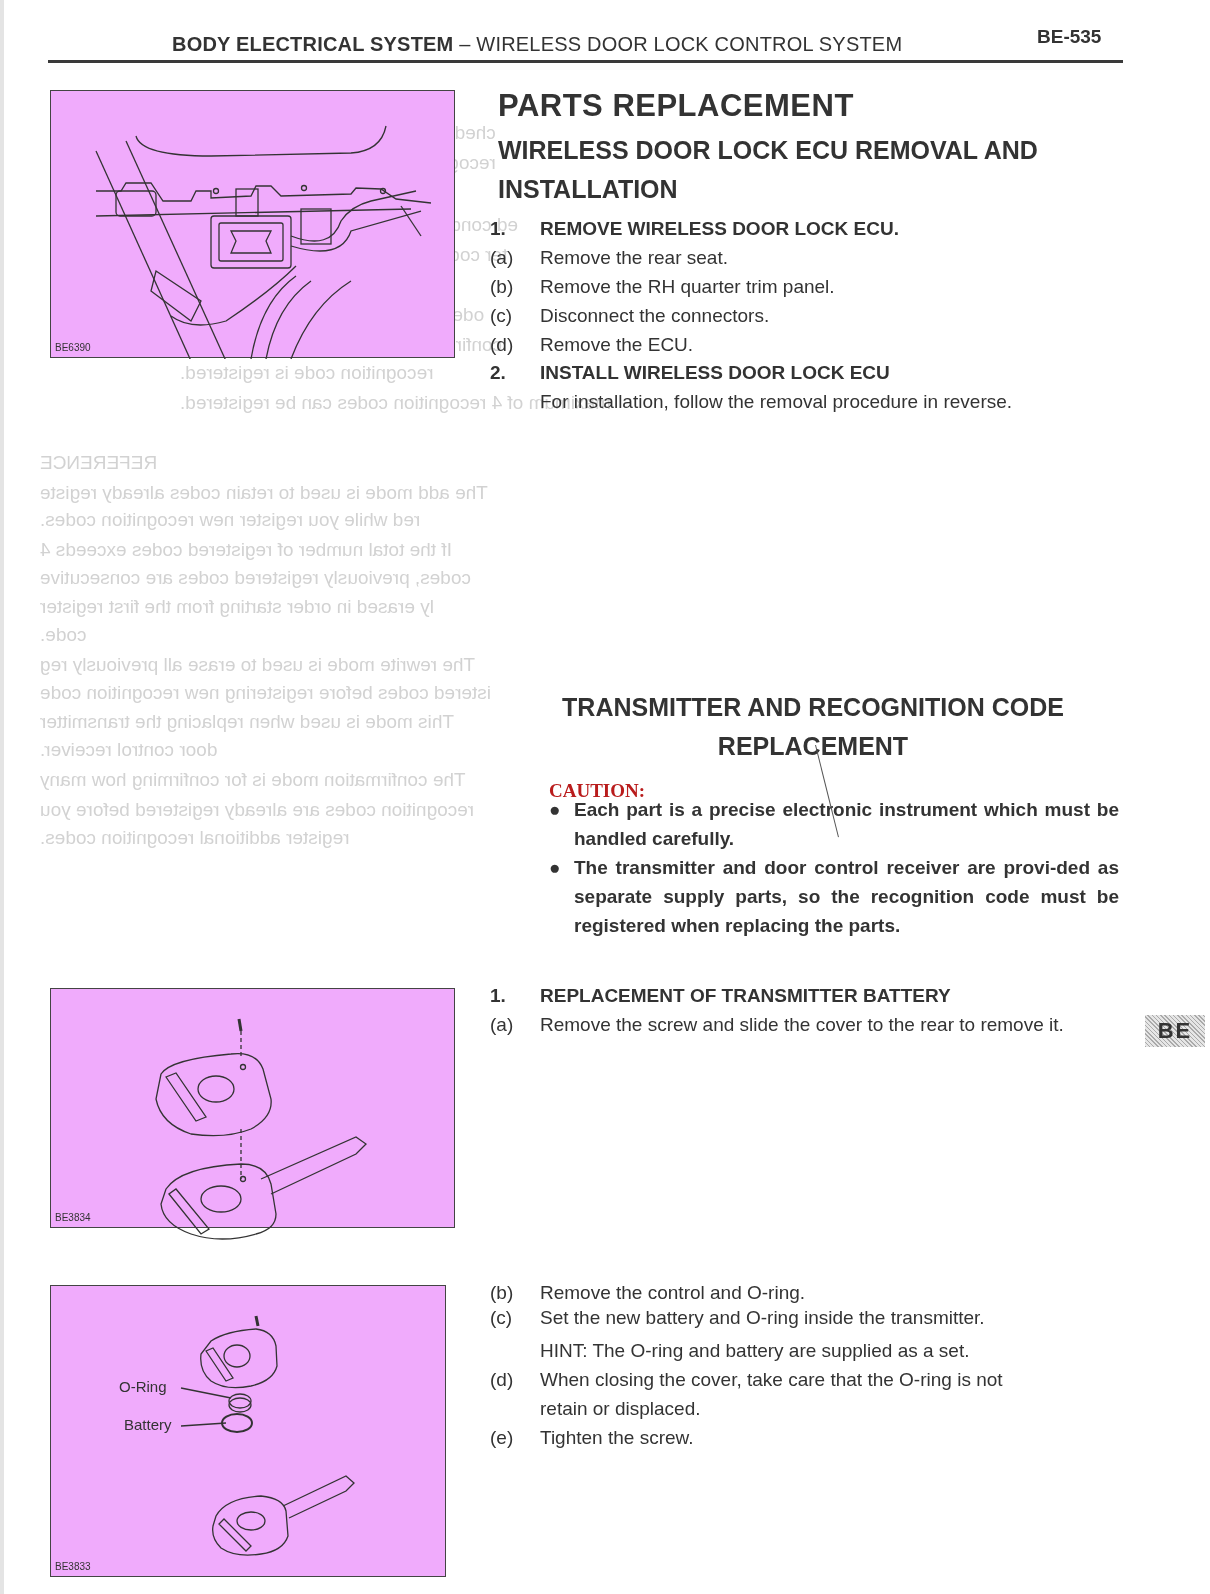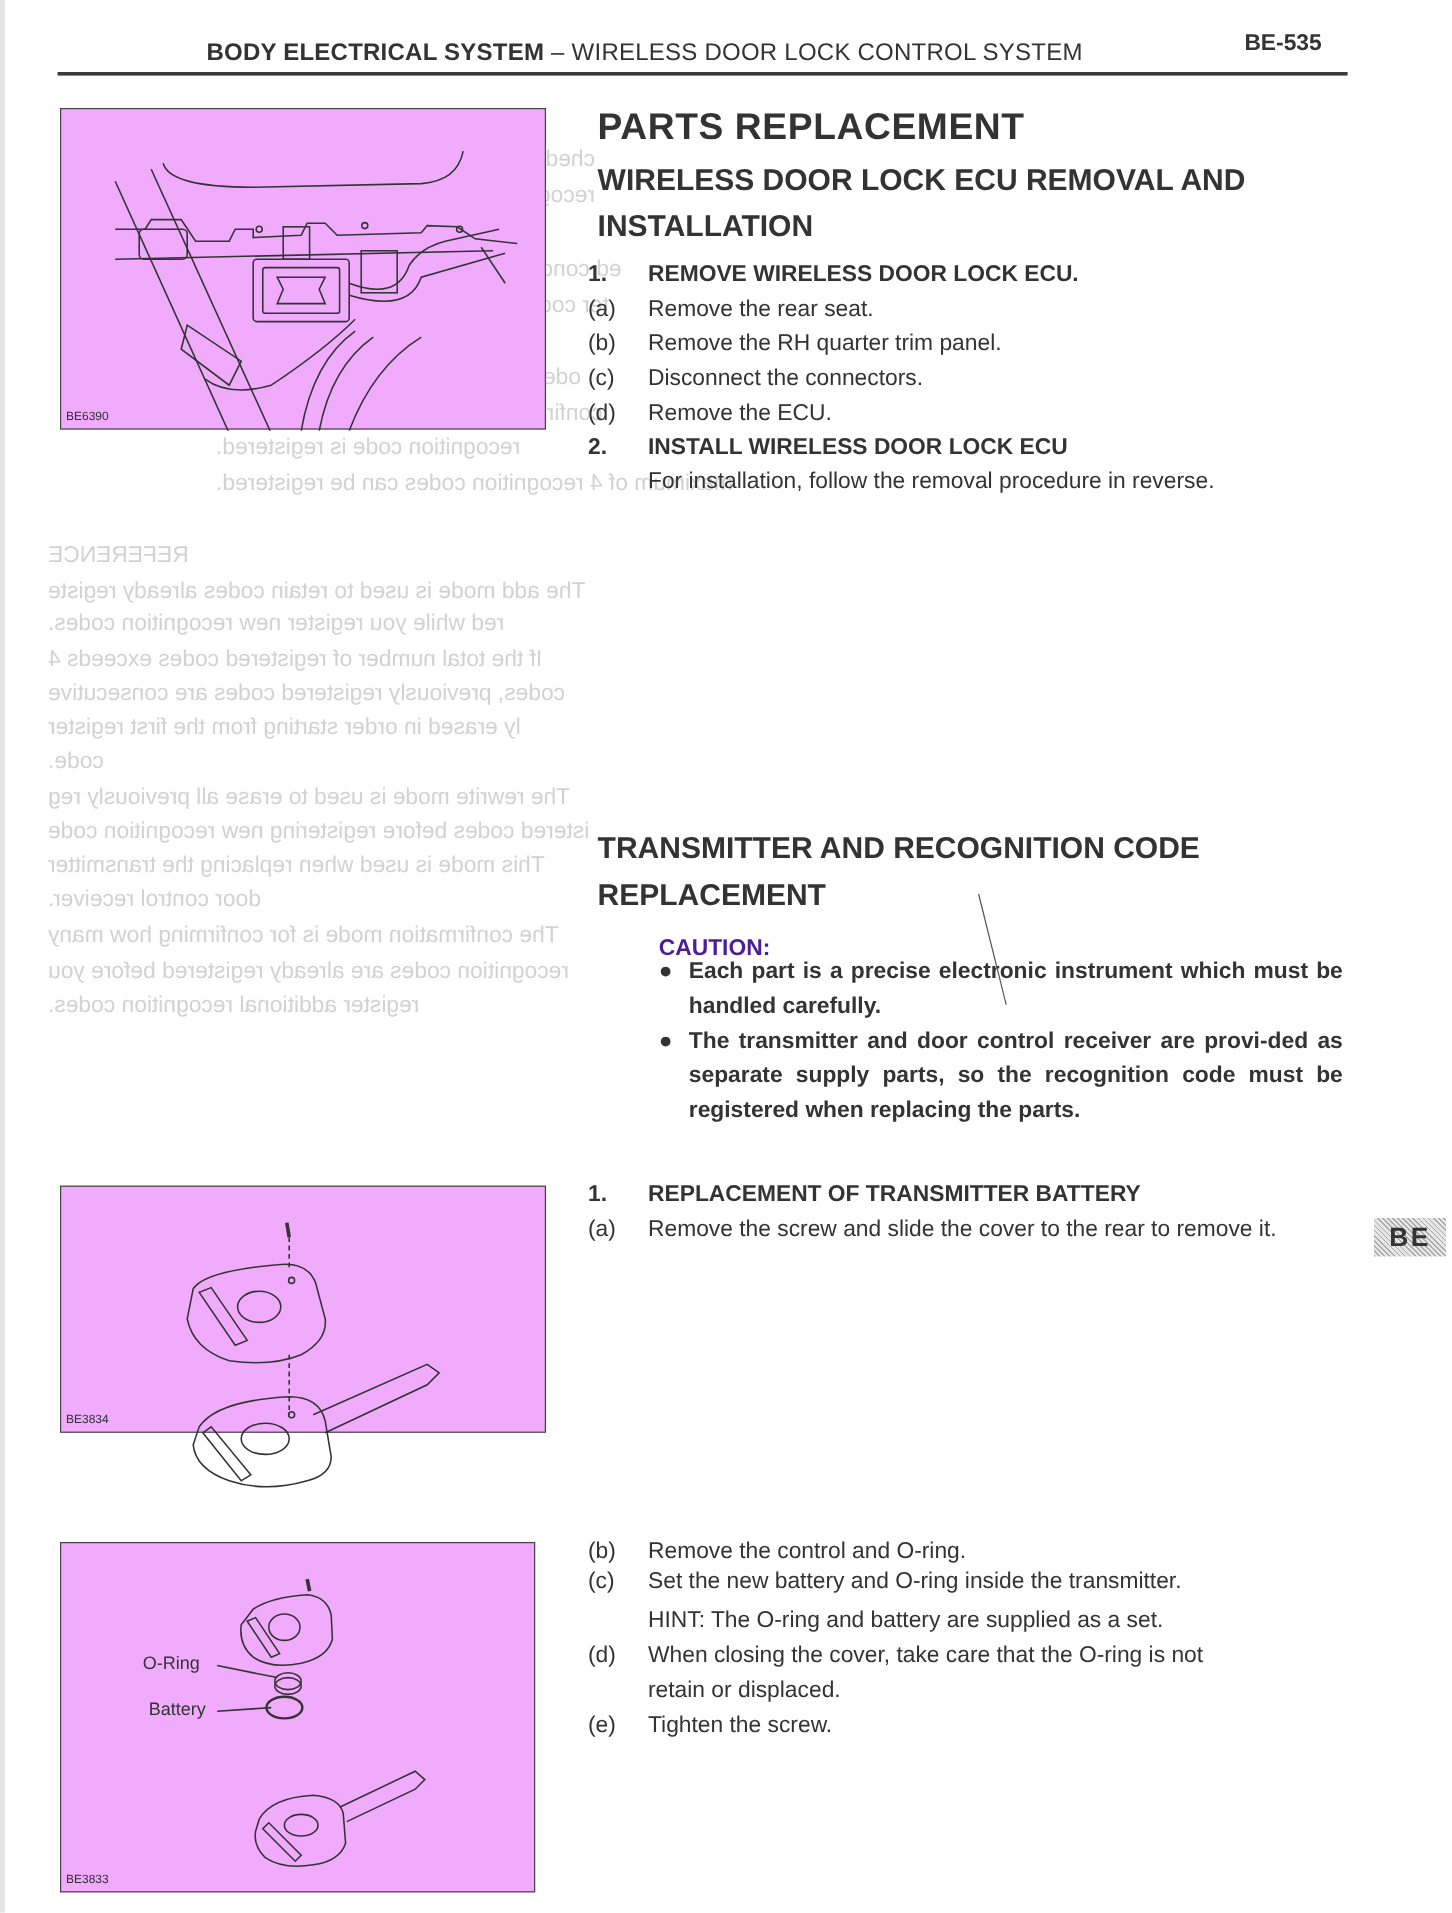--- a/index.html
+++ b/index.html
@@ -13,28 +13,28 @@
   .header-title .bold { font-weight: bold; }
   .page-num { position: absolute; left: 1037px; top: 26px; font-size: 19px; font-weight: bold; color: #333; }
   .header-rule { position: absolute; left: 48px; top: 60px; width: 1075px; height: 3px; background: #3a3a3a; }
 
   .fig { position: absolute; border: 1.5px solid #444; background: #f0abfc; box-sizing: border-box; }
   .fig svg { position: absolute; left: 0; top: 0; }
   .fig-id { position: absolute; left: 4px; bottom: 4px; font-size: 10px; color: #333; }
 
   .h1 { position: absolute; left: 498px; top: 88px; font-size: 31px; font-weight: bold; color: #333; letter-spacing: 0.5px; }
   .h2 { position: absolute; left: 498px; top: 131px; font-size: 25px; font-weight: bold; color: #333; line-height: 39px; width: 630px; }
-  .h2b { position: absolute; left: 498px; top: 688px; font-size: 25px; font-weight: bold; color: #333; line-height: 39px; width: 630px; }
+  .h2b { position: absolute; left: 498px; top: 688px; font-size: 25px; font-weight: bold; color: #333; line-height: 39px; width: 630px; text-align: center; }
 
   .step { position: absolute; font-size: 19px; white-space: nowrap; color: #333; }
   .step .num { display: inline-block; width: 50px; }
   .step .lbl { display: inline-block; }
   .step.bold { font-weight: bold; }
 
-  .caution { position: absolute; left: 549px; top: 780px; font-size: 19px; font-weight: bold; color: #4c1d95; }
+  .caution { position: absolute; left: 549px; top: 780px; font-size: 19px; font-weight: bold; color: #b91c1c; font-family: Liberation Serif, serif; }
   .bullet { position: absolute; left: 549px; width: 570px; font-size: 19px; font-weight: bold; line-height: 29px; color: #333; }
   .bullet .dot { position: absolute; left: 0; top: 0; width: 16px; }
   .bullet .txt { display: block; padding-left: 25px; text-align: justify; }
 
   .para { position: absolute; font-size: 19px; color: #333; line-height: 29px; }
   .side-tab { position: absolute; left: 1145px; top: 1015px; width: 60px; height: 32px; font-size: 22px; font-weight: bold; color: #333;
     background: repeating-linear-gradient(45deg, #aaa 0 1px, #e6e6e6 1px 3px); text-align: center; line-height: 32px; letter-spacing: 2px; }
   .stray { position: absolute; background: #555; width: 1px; }
   .callout { position: absolute; font-size: 15px; color: #333; }
 </style>
@@ -130,21 +130,21 @@
 <div class="step bold" style="left:490px; top:985px;">
   <span class="num">1.</span><span class="lbl">REPLACEMENT OF TRANSMITTER BATTERY</span>
 </div>
 <div class="para" style="left:490px; top:1010px; width:610px;">
   <span style="position:absolute; left:0; top:0;">(a)</span>
   <span style="display:block; padding-left:50px; text-align:justify; text-align-last:left;">Remove the screw and slide the cover to the rear to remove it.</span>
 </div>
 
 <div class="side-tab">BE</div>
 
-<div class="fig" style="left:50px; top:988px; width:405px; height:206px;text-decoration:underline;">
+<div class="fig" style="left:50px; top:988px; width:405px; height:240px;text-decoration:underline;">
   <svg width="405" height="263" viewBox="0 0 405 263" fill="none" stroke="#333" stroke-width="1.3">
     <path d="M188 30 L190 42" stroke-width="3"></path>
     <path d="M190 42 L190 70" stroke-dasharray="4 3"></path>
     <path d="M110 85 Q120 70 180 65 Q205 62 212 80 L220 110 Q222 128 200 140 Q175 150 140 145 Q110 135 105 110 Z"></path>
     <path d="M115 88 L145 132 L155 128 L125 84 Z"></path>
     <ellipse cx="165" cy="100" rx="18" ry="13"></ellipse>
     <circle cx="192" cy="78" r="2.5"></circle>
     <path d="M190 140 L190 190" stroke-dasharray="4 3"></path>
     <path d="M115 200 Q130 178 190 175 Q215 175 220 195 L225 225 Q225 240 205 245 Q170 255 140 245 Q112 235 110 215 Z"></path>
     <path d="M118 205 L150 245 L158 240 L125 200 Z"></path>

